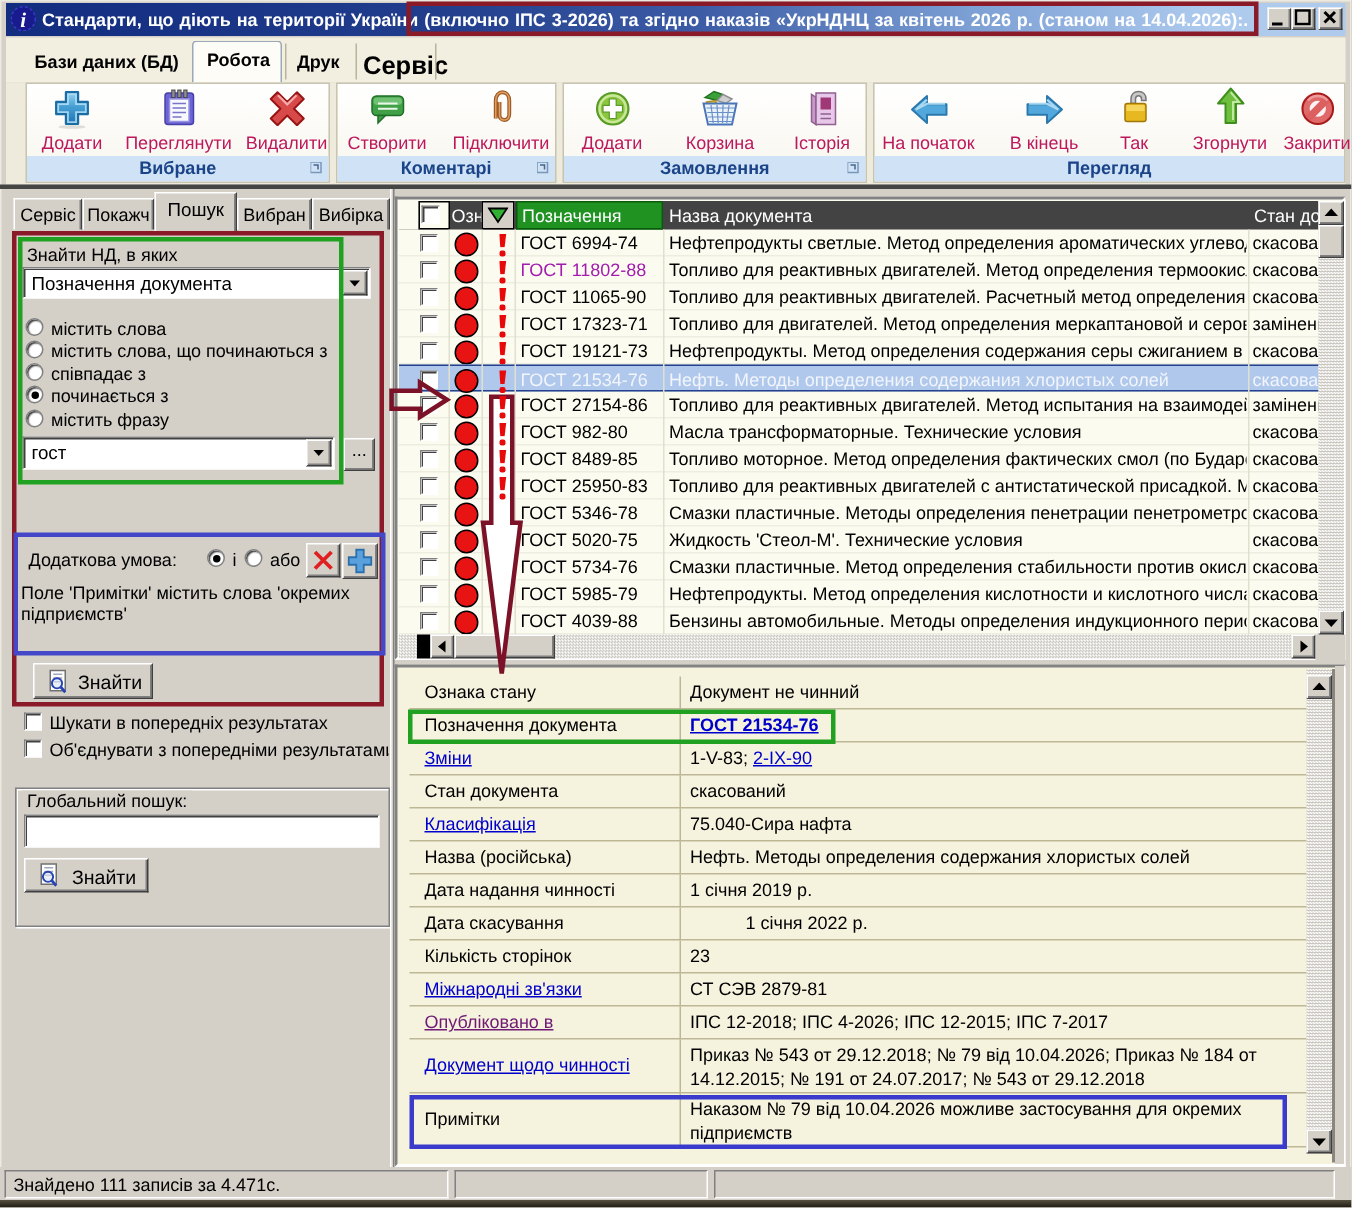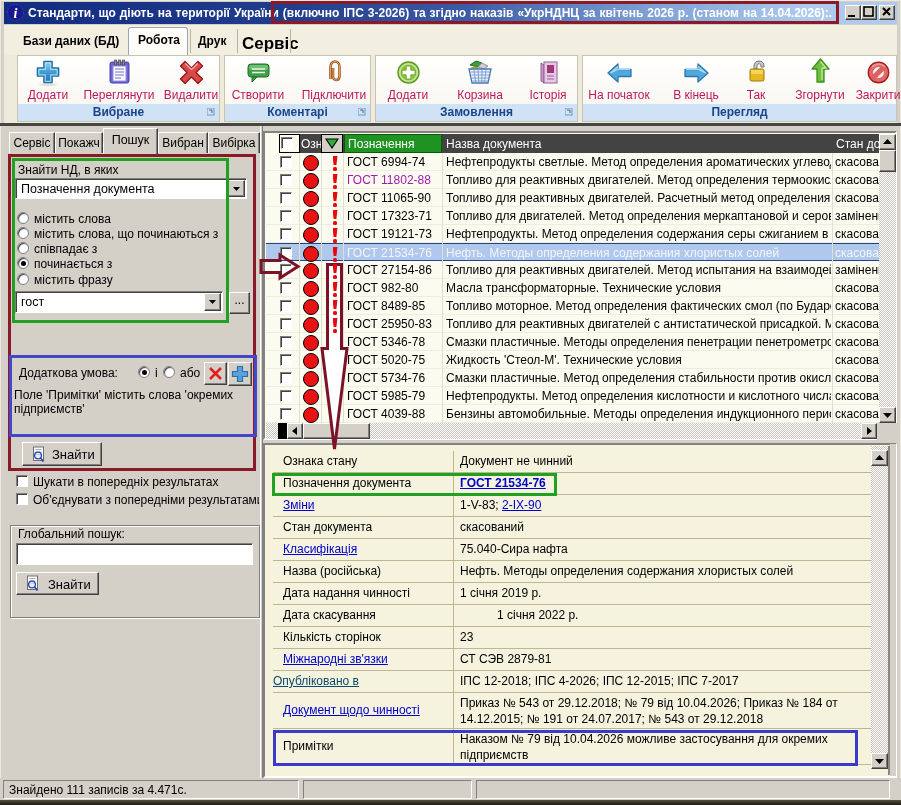--- a/index.html
+++ b/index.html
@@ -487,21 +487,21 @@
       <div style="position:absolute;left:10px;top:3px;">Кількість сторінок</div>
       <div style="position:absolute;left:180px;top:0;width:1px;height:22px;background:#BDB795;"></div>
       <div style="position:absolute;left:187px;top:3px;width:400px;line-height:15.5px;">23</div>
     </div>
     <div style="position:absolute;left:0;top:203px;width:598px;height:22px;border-bottom:1px solid #BDB795;">
       <div style="position:absolute;left:10px;top:3px;color:#0000CC;text-decoration:underline;">Міжнародні зв'язки</div>
       <div style="position:absolute;left:180px;top:0;width:1px;height:22px;background:#BDB795;"></div>
       <div style="position:absolute;left:187px;top:3px;width:400px;line-height:15.5px;">СТ СЭВ 2879-81</div>
     </div>
     <div style="position:absolute;left:0;top:225px;width:598px;height:22px;border-bottom:1px solid #BDB795;">
-      <div style="position:absolute;left:0;top:3px;color:#0c4a6e;text-decoration:underline;">Опубліковано в</div>
+      <div style="position:absolute;left:10px;top:3px;color:#701a75;text-decoration:underline;">Опубліковано в</div>
       <div style="position:absolute;left:180px;top:0;width:1px;height:22px;background:#BDB795;"></div>
       <div style="position:absolute;left:187px;top:3px;width:400px;line-height:15.5px;">ІПС 12-2018; ІПС 4-2026; ІПС 12-2015; ІПС 7-2017</div>
     </div>
     <div style="position:absolute;left:0;top:247px;width:598px;height:36px;border-bottom:1px solid #BDB795;">
       <div style="position:absolute;left:10px;top:10px;color:#0000CC;text-decoration:underline;">Документ щодо чинності</div>
       <div style="position:absolute;left:180px;top:0;width:1px;height:36px;background:#BDB795;"></div>
       <div style="position:absolute;left:187px;top:3px;width:400px;line-height:15.5px;">Приказ № 543 от 29.12.2018; № 79 від 10.04.2026; Приказ № 184 от 14.12.2015; № 191 от 24.07.2017; № 543 от 29.12.2018</div>
     </div>
     <div style="position:absolute;left:0;top:283px;width:598px;height:36px;border-bottom:1px solid #BDB795;">
       <div style="position:absolute;left:10px;top:10px;">Примітки</div>

